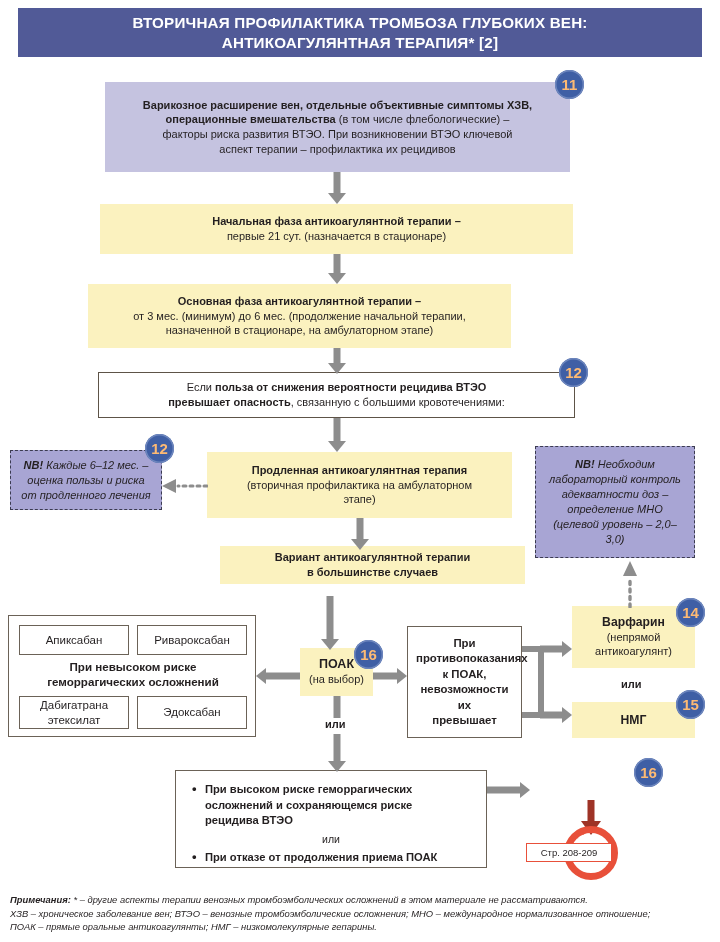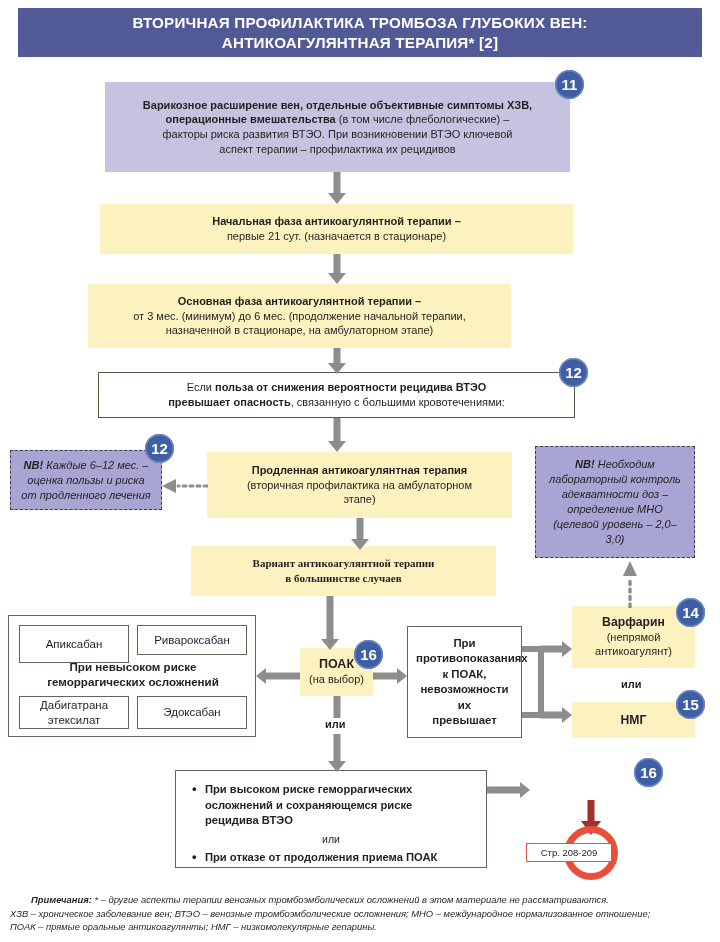--- a/index.html
+++ b/index.html
@@ -39,21 +39,21 @@
   .t{font-size:11px;line-height:14.6px;}
   .b{font-weight:bold;}
   .i{font-style:italic;}
   .n{font-weight:normal;}
 
   
   .badge{
     position:absolute;width:29px;height:29px;border-radius:50%;
     background:#3f5fa5;
     display:flex;align-items:center;justify-content:center;
-    color:#ffffff;font-weight:bold;font-size:15px;
+    color:#fdba74;font-weight:bold;font-size:15px;
     box-shadow:inset 0 0 0 1.5px #6d86bd;
     z-index:30;
   }
 
   
   .varr{position:absolute;z-index:5;}
   .varr .stem{position:absolute;left:50%;transform:translateX(-50%);
      width:7px;background:#8d8d8d;top:0;}
   .varr .head{position:absolute;left:50%;transform:translateX(-50%);
      width:0;height:0;border-left:9px solid transparent;
@@ -93,21 +93,21 @@
     display:flex;align-items:center;justify-content:center;
     font-size:9.5px;color:#231f20;}
   .stamp .curvetxt{position:absolute;left:0;top:0;width:54px;height:54px;}
   .stamp .curvetxt text{font-size:6.4px;fill:#e8503a;font-weight:bold;
      font-family:"Liberation Sans",sans-serif;}
 
   
   .foot{position:absolute;left:10px;top:893px;width:704px;
      font-size:9.4px;line-height:13.6px;font-style:italic;color:#231f20;}
   .foot .ln{white-space:pre-wrap;}
-  .foot b{font-weight:bold;margin-left:21px;}
+  .foot b{font-weight:bold;}
 </style>
 </head>
 <body>
 
 <div id="page">
 
   <div class="header">
     <div class="htxt">ВТОРИЧНАЯ ПРОФИЛАКТИКА ТРОМБОЗА ГЛУБОКИХ ВЕН:
 АНТИКОАГУЛЯНТНАЯ ТЕРАПИЯ* [2]</div>
   </div>
@@ -191,34 +191,34 @@
     <div class="inner t i" style="line-height:15px;">
       <span class="b">NB!</span><span> Необходим лабораторный контроль адекватности доз – определение МНО (целевой уровень – 2,0–3,0)</span>
     </div>
   </div>
 
   <div class="varr" style="left:345px;top:518px;width:30px;height:32px;">
     <div class="stem" style="height:21px;"></div>
       <div class="head"></div>
   </div>
 
-  <div class="box yel" style="left:191px;top:546px;width:305px;height:50px;font-family:Liberation Serif, serif;">
+  <div class="box yel" style="left:220px;top:546px;width:305px;height:38px;">
     <div class="inner t b">
       <div>Вариант антикоагулянтной терапии</div>
       <div>в большинстве случаев</div>
     </div>
   </div>
 
   <div class="varr" style="left:315px;top:596px;width:30px;height:54px;">
     <div class="stem" style="height:43px;"></div>
       <div class="head"></div>
   </div>
 
   <div class="white-out2" style="position:absolute;left:8px;top:615px;width:248px;height:122px;box-sizing:border-box;">
-    <div class="box white-out2" style="left:10px;top:9px;width:110px;height:38px;">
+    <div class="box white-out2" style="left:10px;top:9px;width:110px;height:30px;">
       <div class="inner t n" style="font-size:11.5px;">Апиксабан</div>
     </div>
     <div class="box white-out2" style="left:128px;top:9px;width:110px;height:30px;">
       <div class="inner t n" style="font-size:11.5px;">Ривароксабан</div>
     </div>
     <div style="position:absolute;left:0;top:44px;width:248px;text-align:center;">
       <div class="t b" style="font-size:11.6px;">При невысоком риске</div>
       <div class="t b" style="font-size:11.6px;">геморрагических осложнений</div>
     </div>
     <div class="box white-out2" style="left:10px;top:80px;width:110px;height:33px;">

